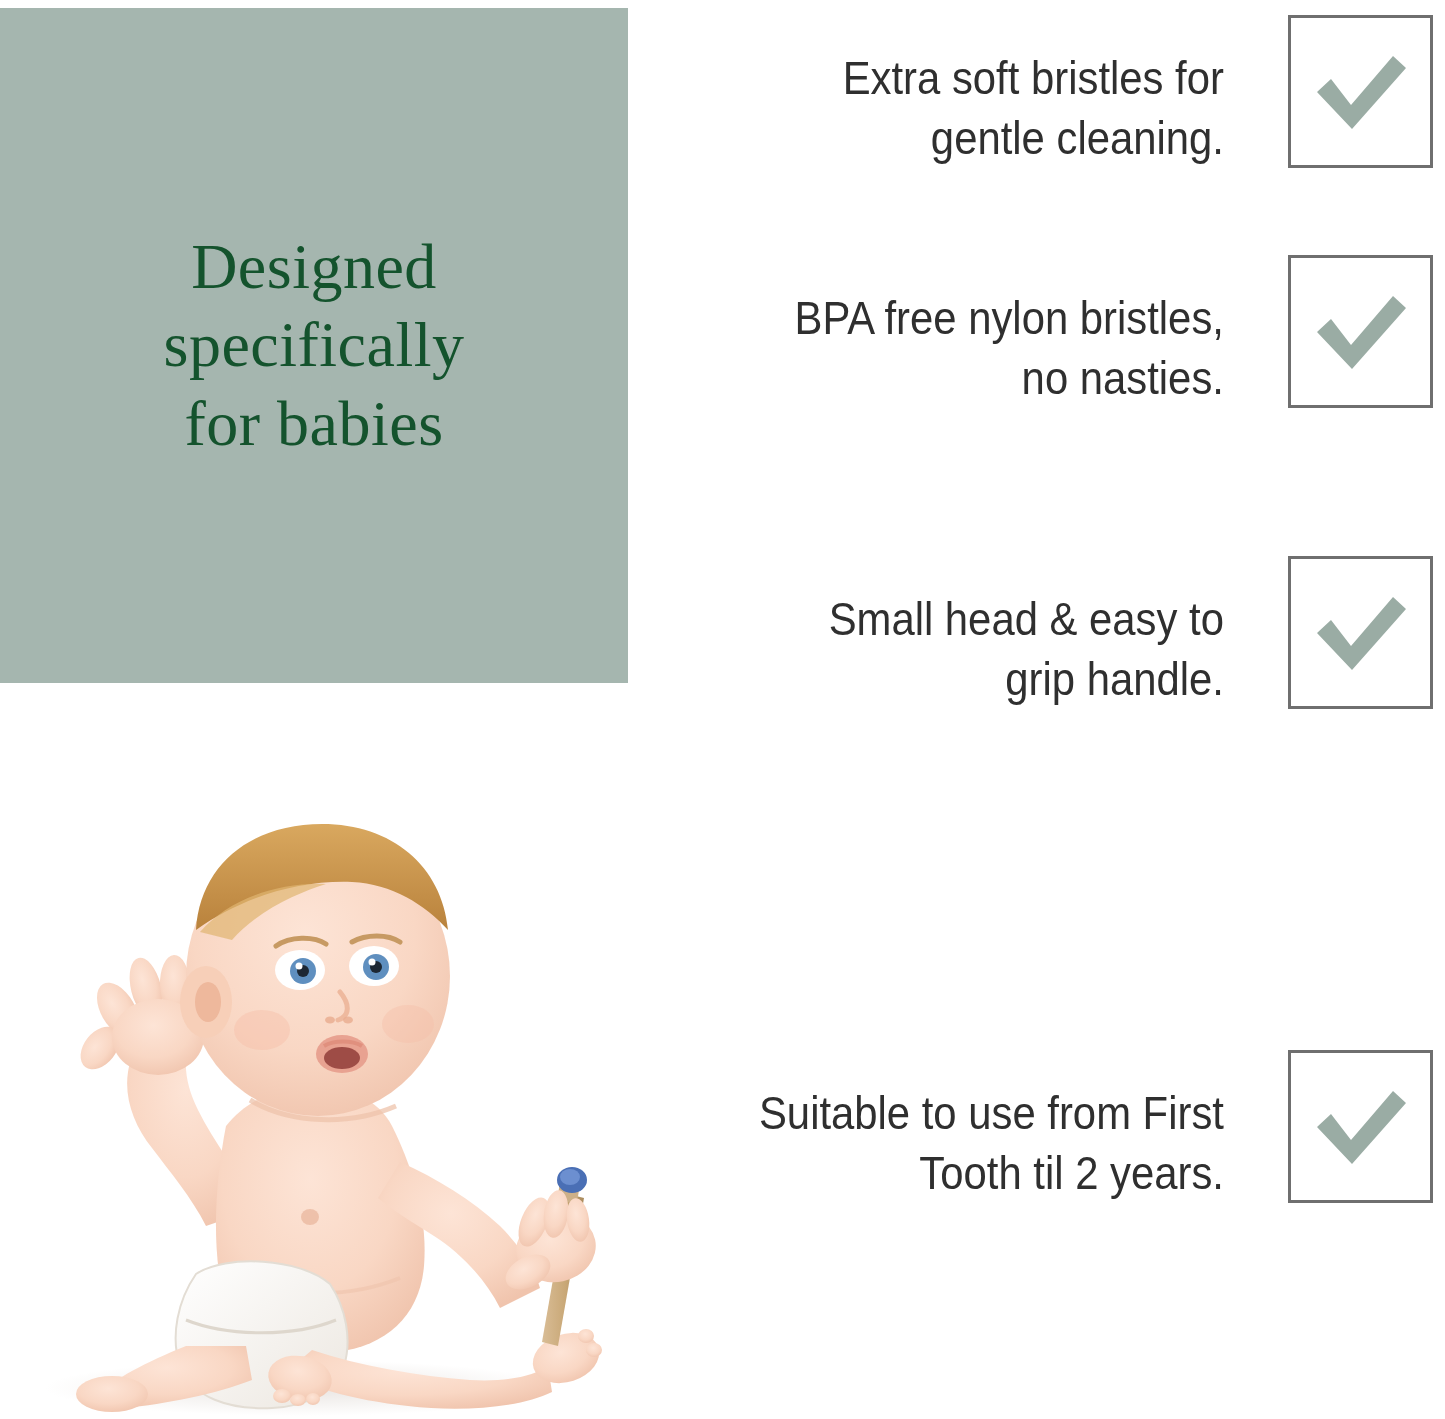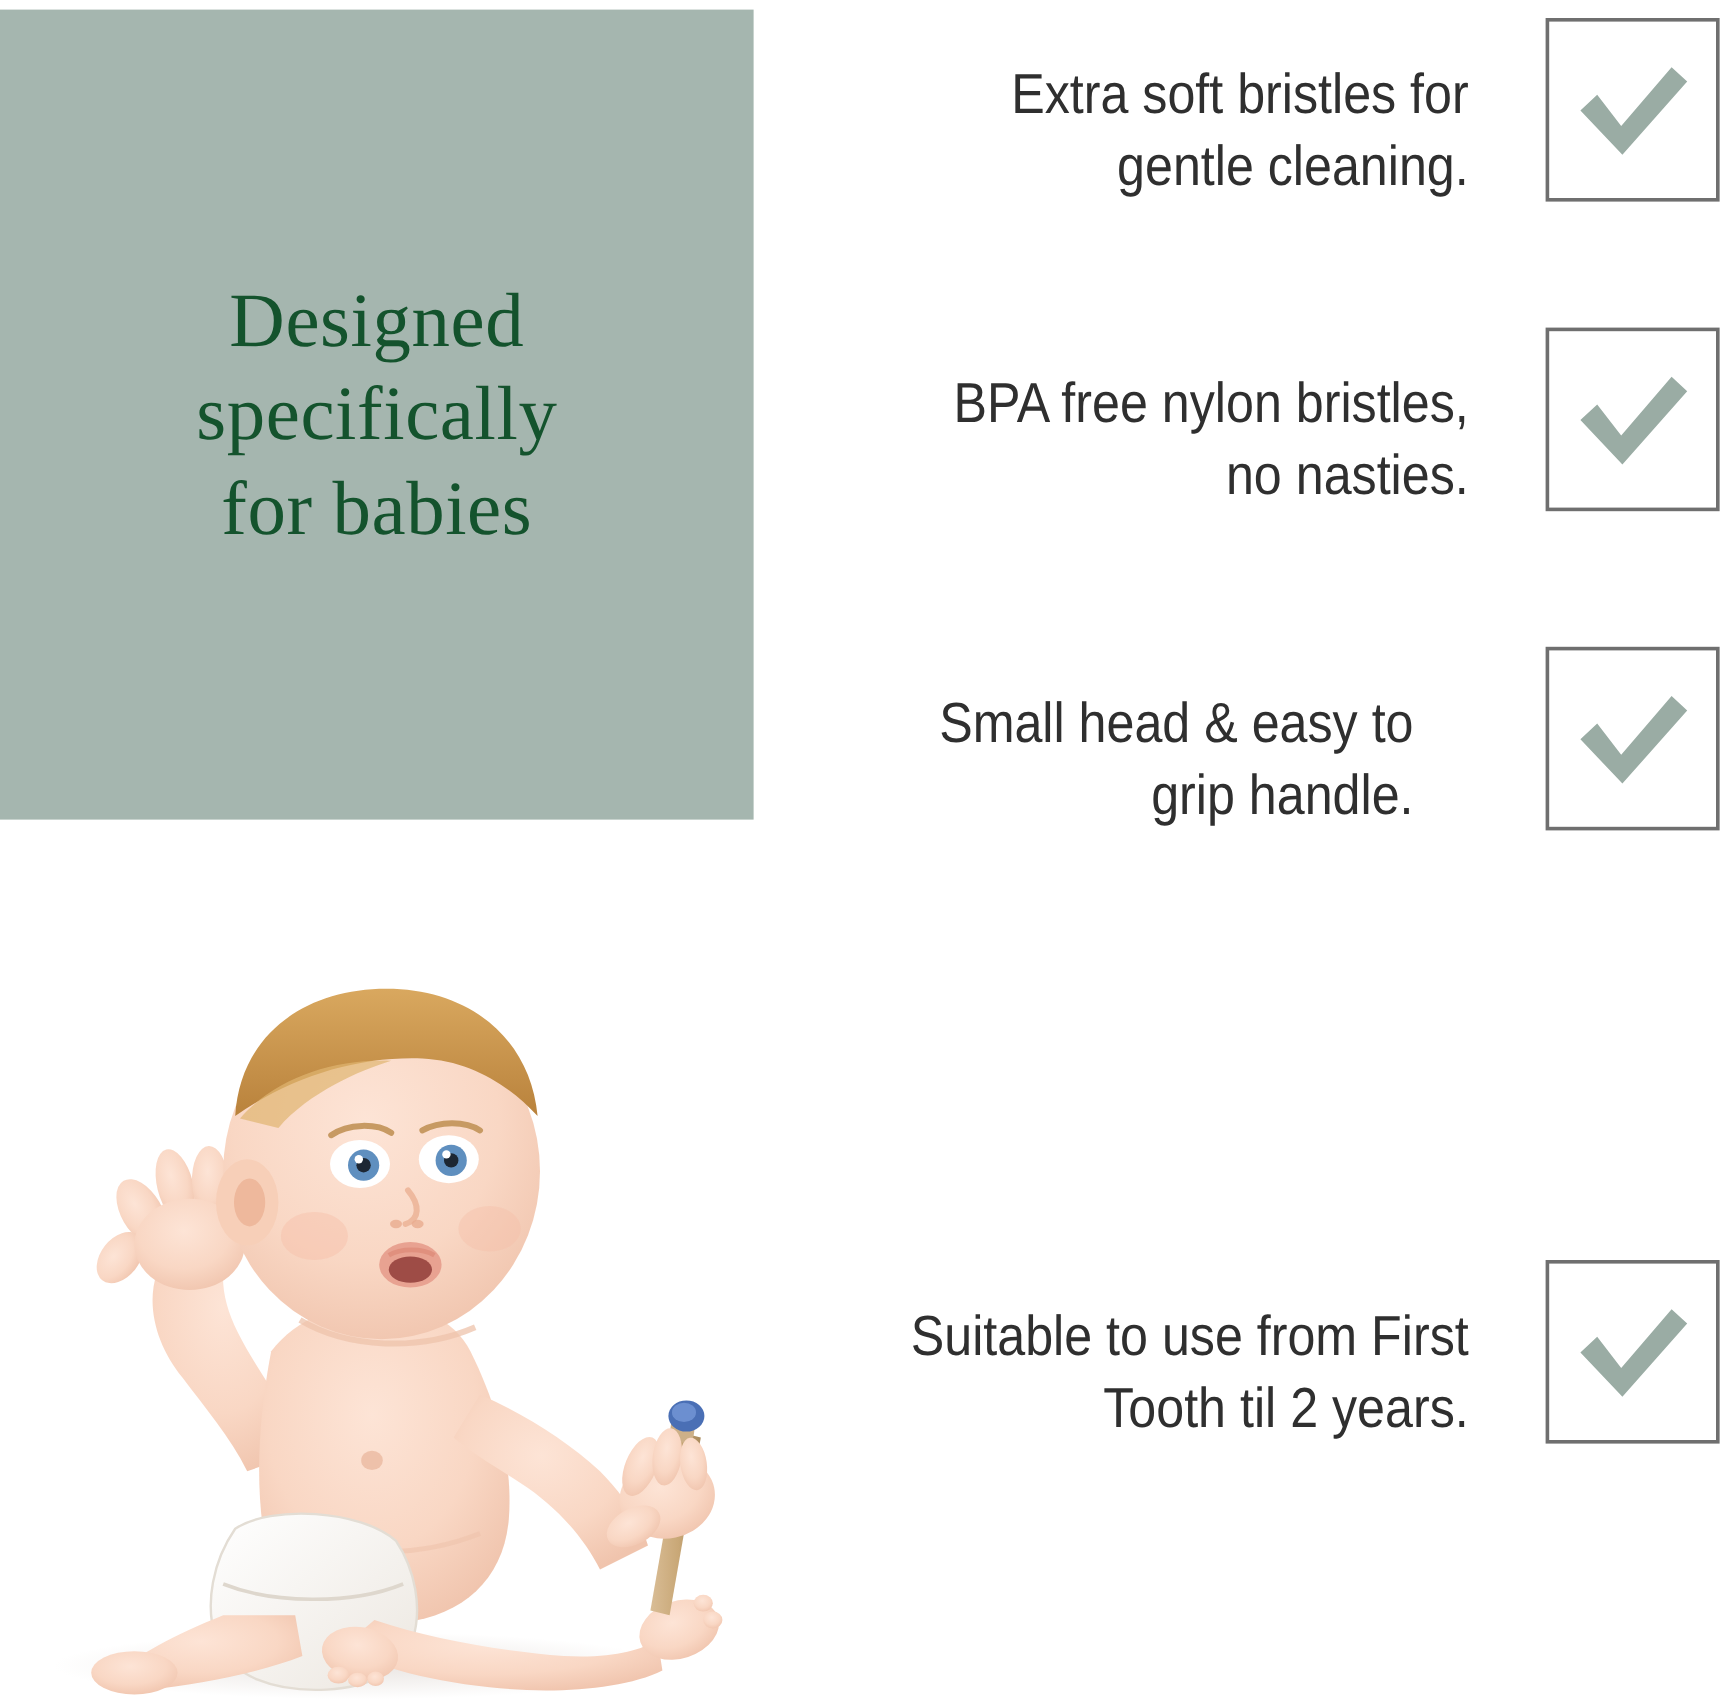--- a/index.html
+++ b/index.html
@@ -65,22 +65,22 @@
   .feature-row {
     position: absolute;
     left: 0;
     width: 805px;
     height: 165px;
     display: flex;
     align-items: flex-end;
     justify-content: flex-end;
   }
   .feature-row.r0 { top: 3px; }
-  .feature-row.r1 { top: 261px; }
-  .feature-row.r2 { top: 527px; gap: 46px; }
+  .feature-row.r1 { top: 243px; }
+  .feature-row.r2 { top: 544px; }
   .feature-row.r3 { top: 778px; }
   .feature-row.r4 { top: 1038px; }
 
   .feature-text {
     flex: 1 1 auto;
     text-align: right;
     font-family: "Liberation Sans", sans-serif;
     font-weight: 400;
     font-size: 47px;
     line-height: 1.28;

